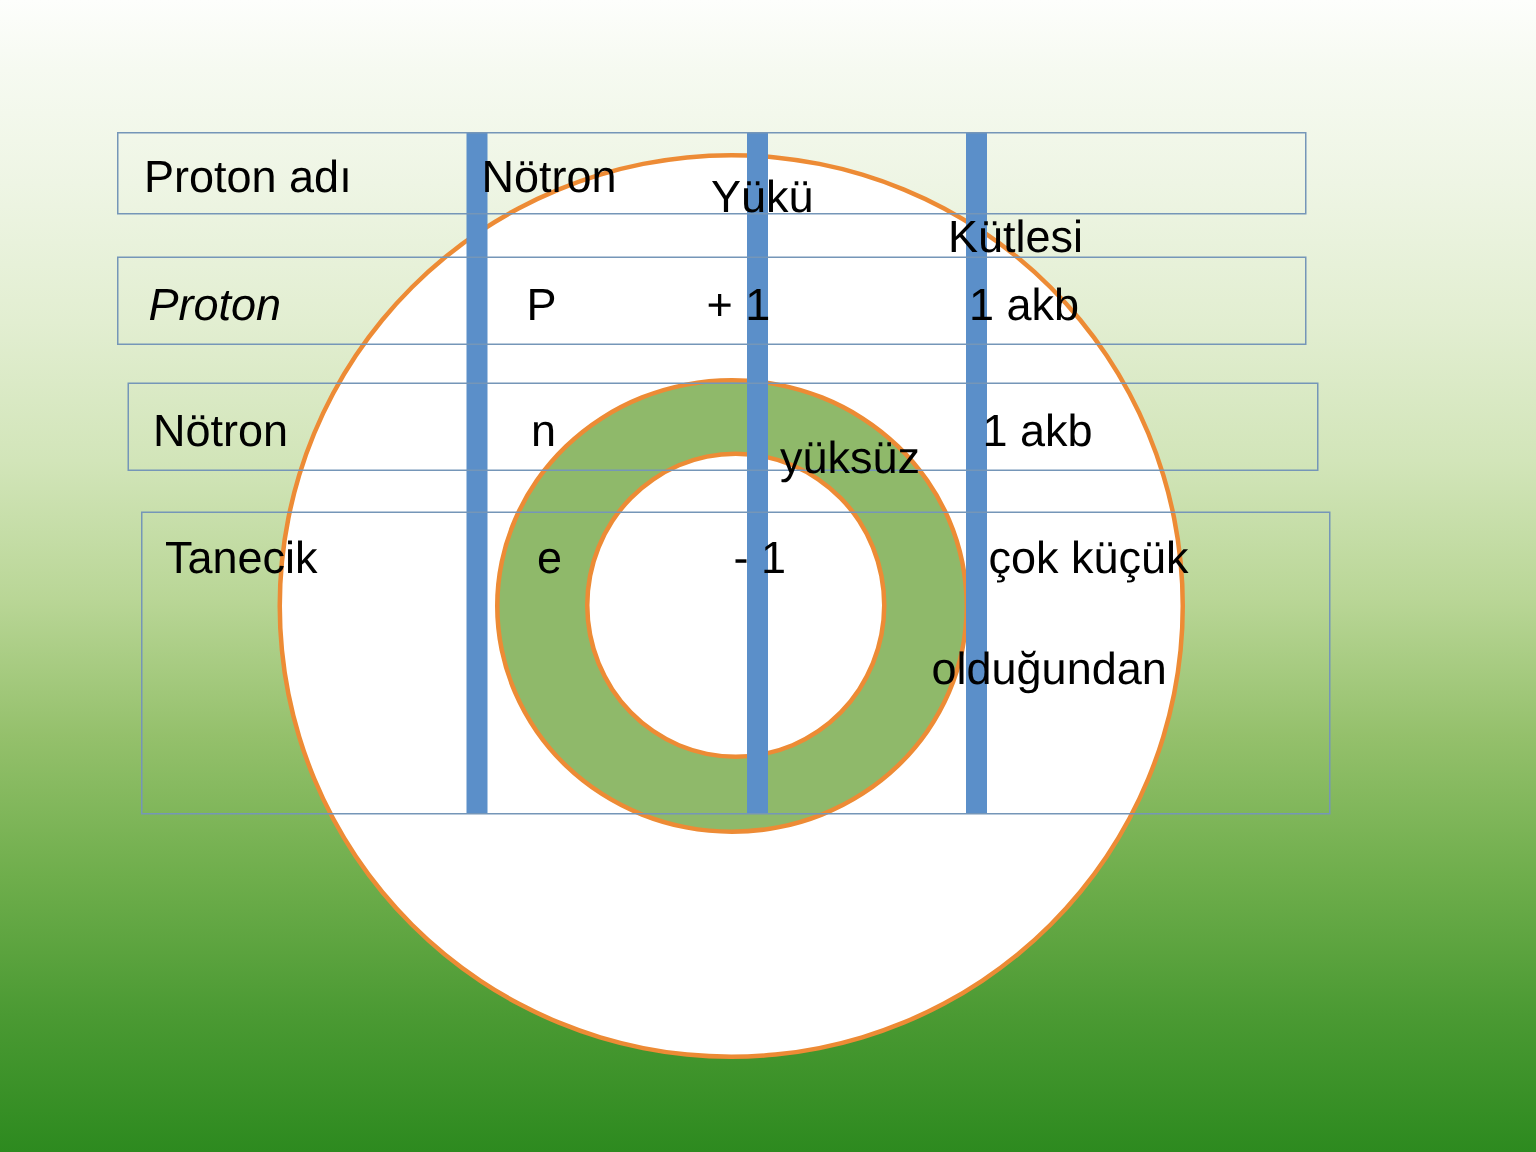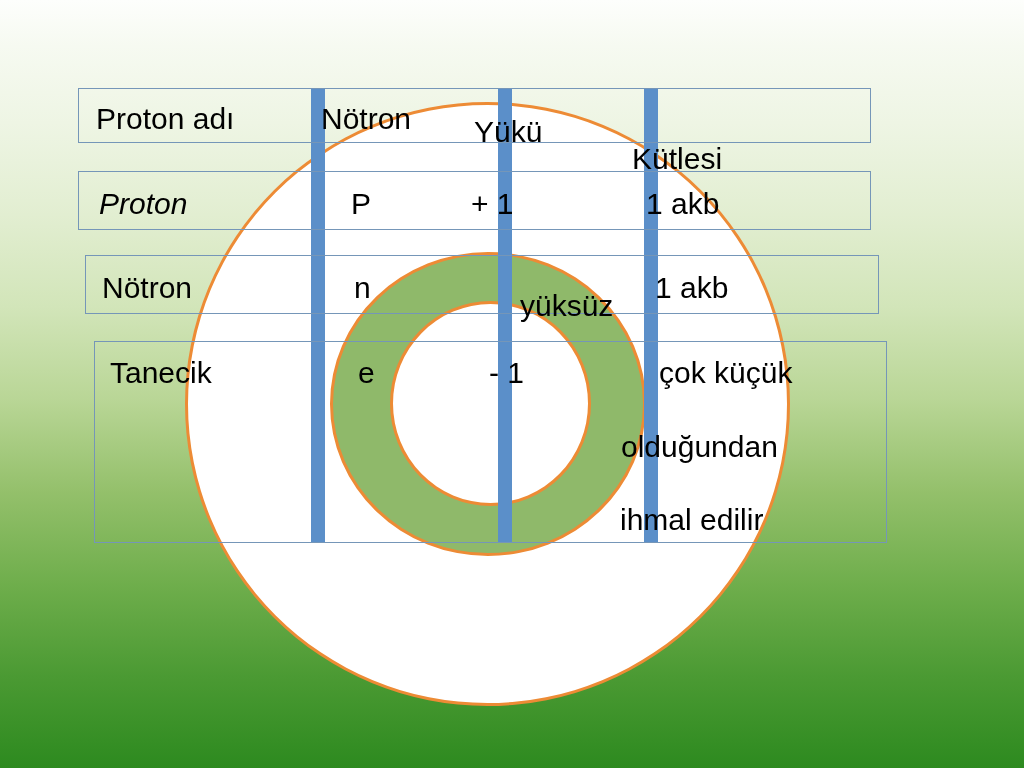--- a/index.html
+++ b/index.html
@@ -153,15 +153,14 @@
   <div class="cell" id="notron-name">Nötron</div>
   <div class="cell" id="notron-symbol">n</div>
   <div class="cell" id="notron-charge">yüksüz</div>
   <div class="cell" id="notron-mass">1 akb</div>
 
   <div class="cell" id="elektron-name">Tanecik</div>
   <div class="cell" id="elektron-symbol">e</div>
   <div class="cell" id="elektron-charge">- 1</div>
   <div class="cell" id="elektron-mass-1">çok küçük</div>
   <div class="cell" id="elektron-mass-2">olduğundan</div>
-  <div class="cell" id="elektron-mass-3">ihmal edilir</div>
 
 </div>
 
 </body></html>

